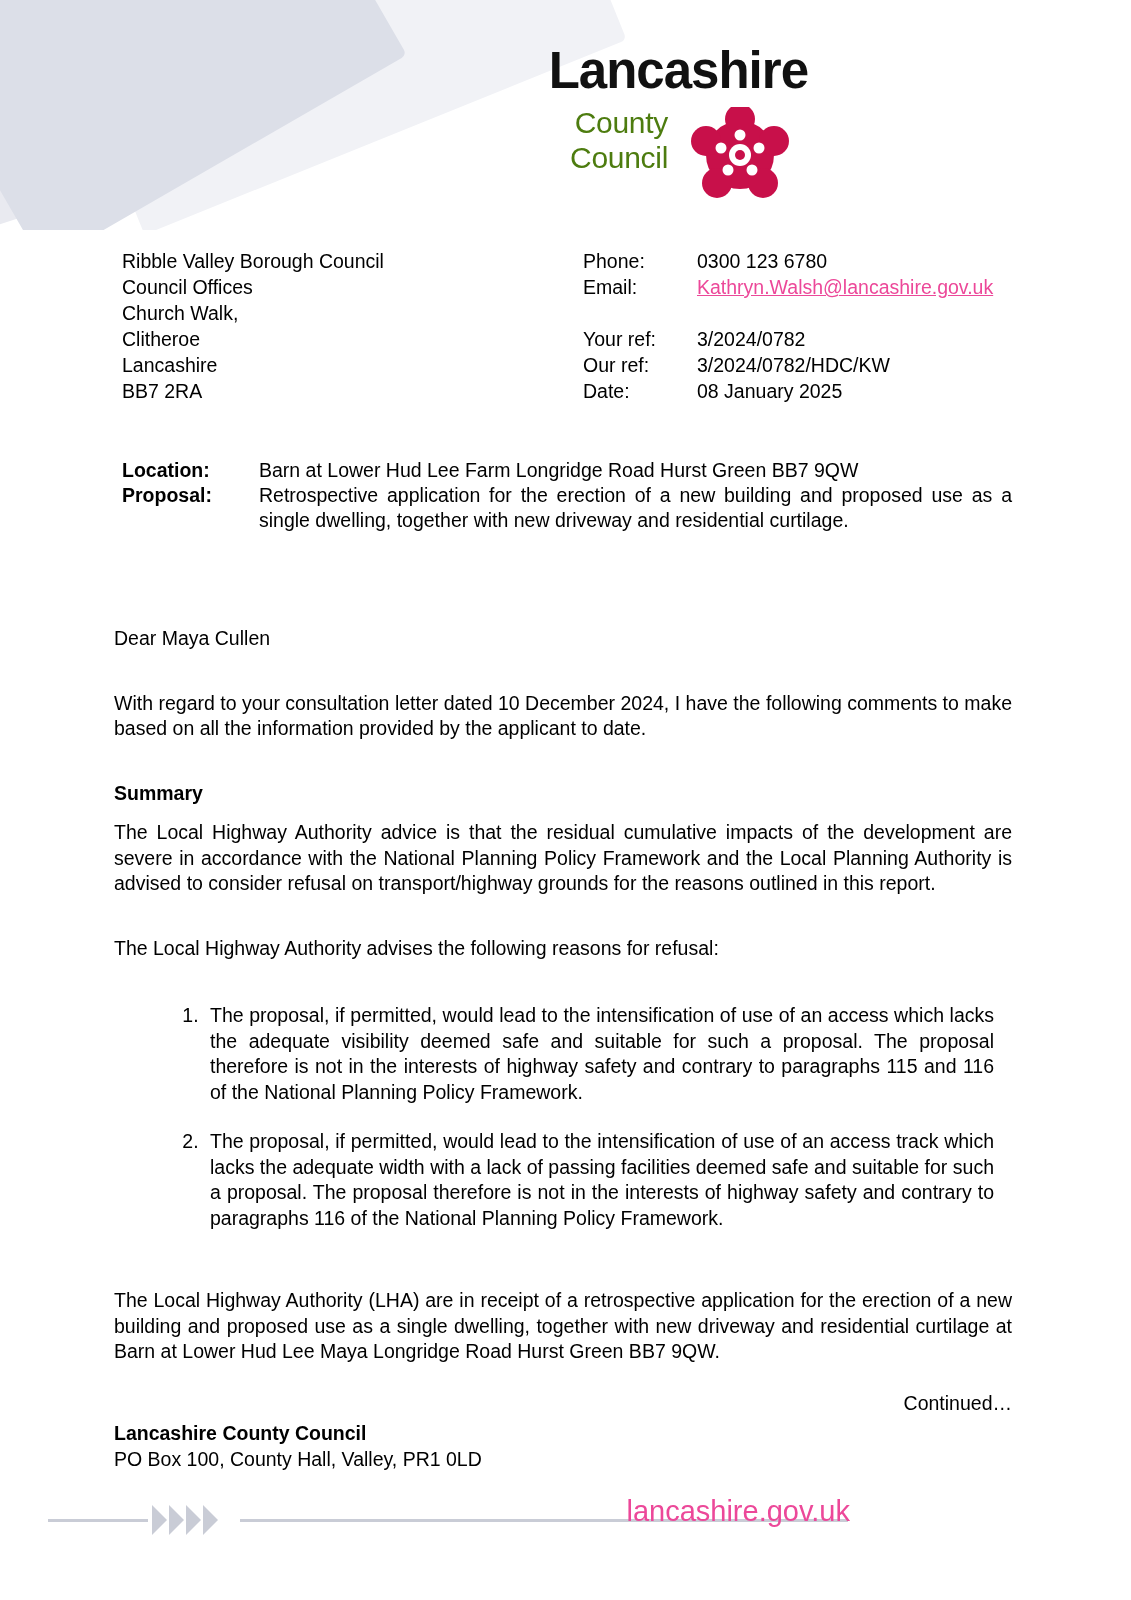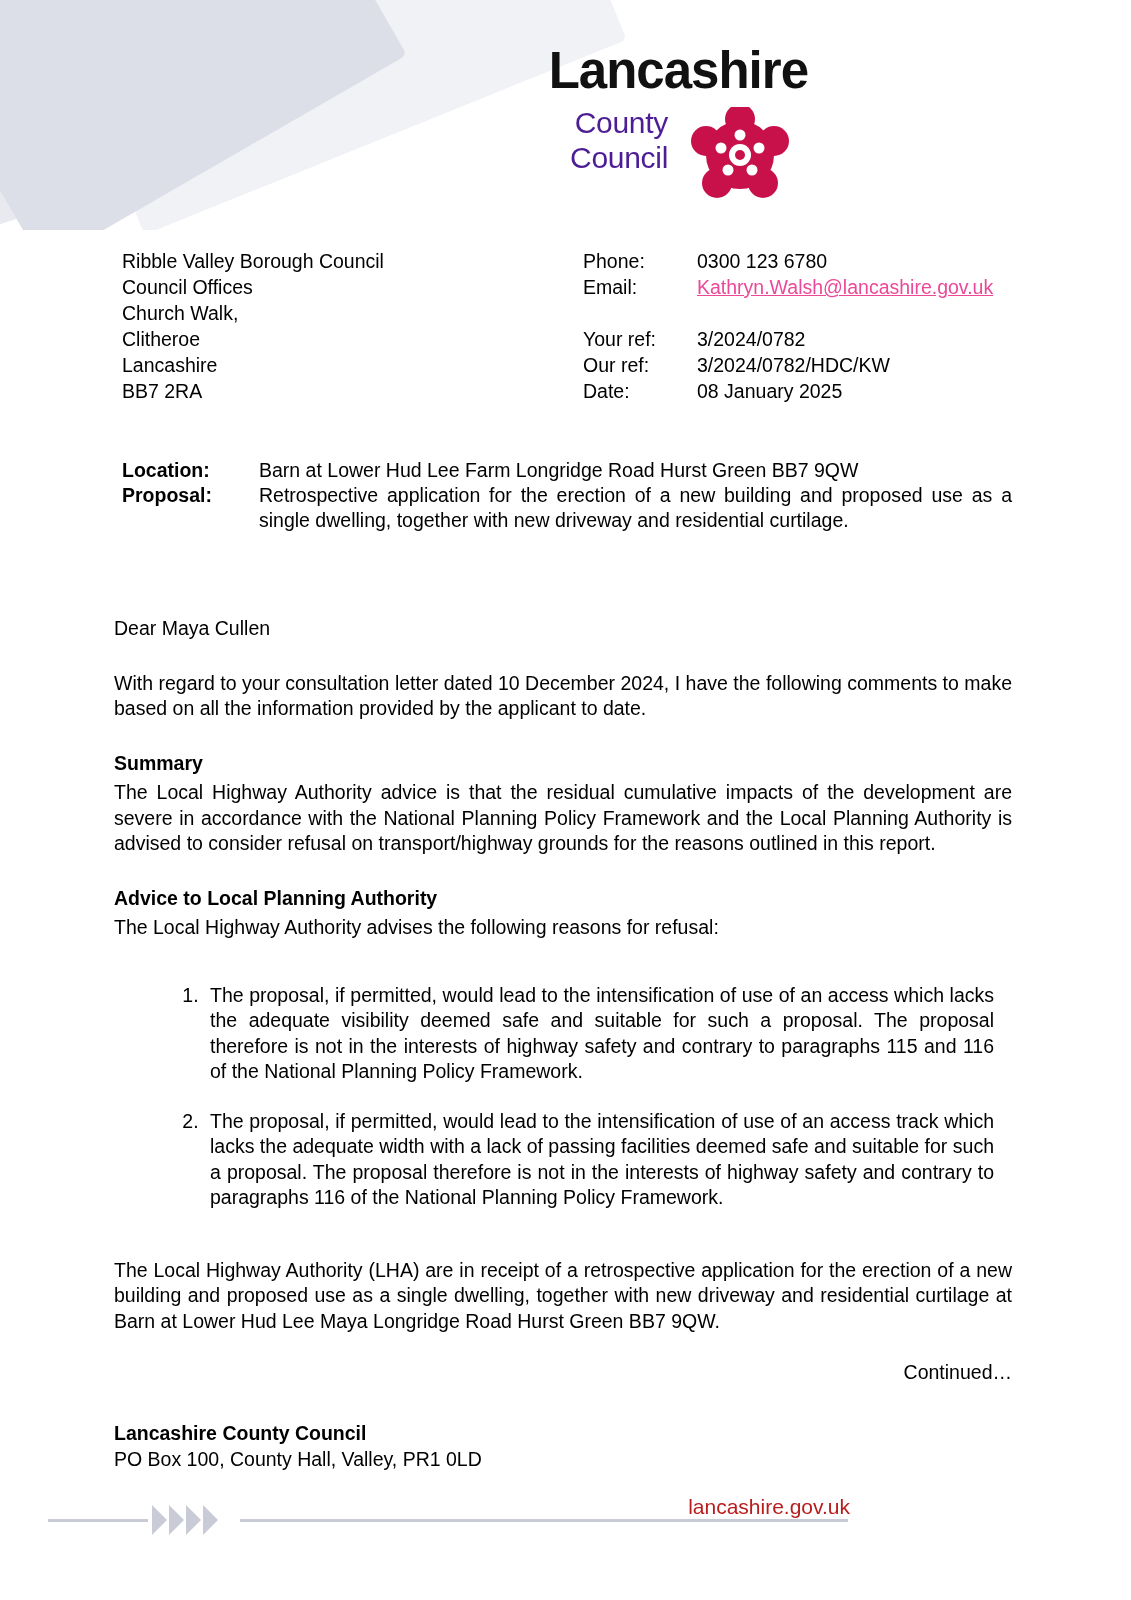--- a/index.html
+++ b/index.html
@@ -73,21 +73,21 @@
     letter-spacing: -1px;
     line-height: 1;
     color: #111;
   }
   .logo-county {
     position: absolute;
     right: 140px;
     top: 60px;
     font-size: 30px;
     line-height: 1.18;
-    color: #4c1d95;
+    color: #4d7c0f;
     text-align: right;
     letter-spacing: -0.3px;
   }
   .rose {
     position: absolute;
     right: 12px;
     top: 62px;
     width: 112px;
     height: 96px;
   }
@@ -160,21 +160,21 @@
 
   .letter {
     position: absolute;
     left: 114px;
     top: 612px;
     width: 898px;
     font-size: 19.5px;
     line-height: 25.5px;
   }
   .letter p {
-    margin: 4px 0 0 0;
+    margin: 14px 0 0 0;
     text-align: justify;
     text-justify: inter-word;
   }
   .spacer-sm { height: 25px; }
   .spacer-xs { height: 24px; }
   .sec-head {
     font-weight: bold;
     margin-top: 0;
   }
   ol.reasons {
@@ -241,22 +241,22 @@
     left: 192px;
     top: 14px;
     width: 608px;
     height: 3px;
     background: #c9ccd6;
   }
   .site-url {
     position: absolute;
     right: 46px;
     top: 1495px;
-    font-size: 21px;
-    color: #b91c1c;
+    font-size: 29px;
+    color: #ec4899;
   }
 </style>
 </head>
 <body>
 
 <div class="page">
 
   <div class="header-band">
     <div class="shape-a"></div>
     <div class="shape-b"></div>
@@ -335,21 +335,20 @@
   </div>
 
   <div class="letter">
     <p>Dear Maya Cullen</p>
     <div class="spacer-sm"></div>
     <p>With regard to your consultation letter dated 10 December 2024, I have the following comments to make based on all the information provided by the applicant to date.</p>
     <div class="spacer-sm"></div>
     <p class="sec-head">Summary</p>
     <p>The Local Highway Authority advice is that the residual cumulative impacts of the development are severe in accordance with the National Planning Policy Framework and the Local Planning Authority is advised to consider refusal on transport/highway grounds for the reasons outlined in this report.</p>
     <div class="spacer-sm"></div>
-    <p class="sec-head">Advice to Local Planning Authority</p>
     <p>The Local Highway Authority advises the following reasons for refusal:</p>
     <div class="spacer-xs"></div>
     <ol class="reasons">
       <li>The proposal, if permitted, would lead to the intensification of use of an access which lacks the adequate visibility deemed safe and suitable for such a proposal. The proposal therefore is not in the interests of highway safety and contrary to paragraphs 115 and 116 of the National Planning Policy Framework.</li>
       <li>The proposal, if permitted, would lead to the intensification of use of an access track which lacks the adequate width with a lack of passing facilities deemed safe and suitable for such a proposal. The proposal therefore is not in the interests of highway safety and contrary to paragraphs 116 of the National Planning Policy Framework.</li>
     </ol>
     <div class="spacer-sm"></div>
     <p>The Local Highway Authority (LHA) are in receipt of a retrospective application for the erection of a new building and proposed use as a single dwelling, together with new driveway and residential curtilage at Barn at Lower Hud Lee Maya Longridge Road Hurst Green BB7 9QW.</p>
     <div class="continued">Continued…</div>
   </div>

